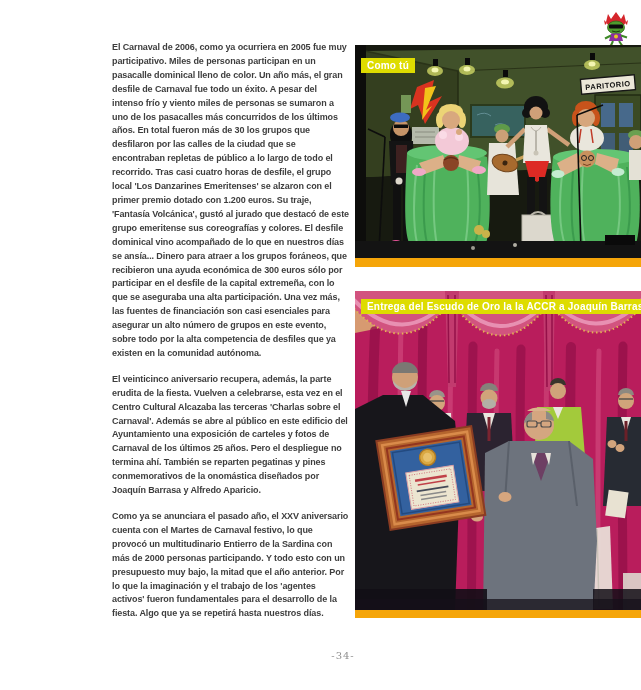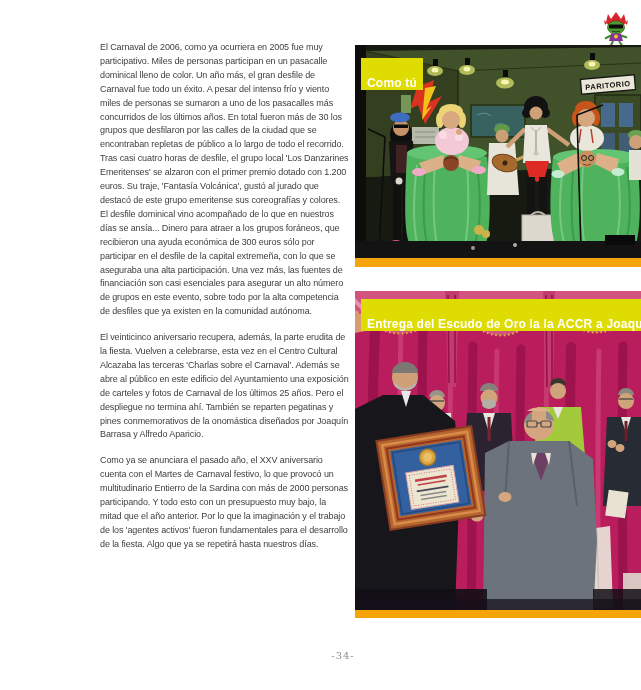--- a/index.html
+++ b/index.html
@@ -11,32 +11,32 @@
 
   
   .mascot{position:absolute;left:599px;top:11px;width:34px;height:36px;}
 
   
   .article{
     position:absolute;left:96px;top:41px;width:253px;
     color:#3e3e3e;font-size:9px;line-height:13.9px;letter-spacing:-0.1px;
     font-weight:400;text-align:left;
   }
-  .article p{margin:0 0 12px 4px;}
+  .article p{margin:0 0 12px 16px;font-weight:bold;}
 
   
   .photo{position:absolute;overflow:hidden;}
   .photo-top{left:355px;top:45px;width:286px;height:222px;}
   .photo-bottom{left:355px;top:291px;width:286px;height:327px;}
   .photo svg{display:block;}
 
   .caption{
     position:absolute;background:#dedc00;color:#ffffff;
-    font-size:12px;font-weight:bold;line-height:10px;
-    padding:20px 6px 2px 6px;white-space:nowrap;letter-spacing:0.2px;
+    font-size:10px;font-weight:bold;line-height:10px;
+    padding:3px 6px 2px 6px;white-space:nowrap;letter-spacing:0.2px;
   }
   .caption-top{left:6px;top:13px;}
   .caption-bottom{left:6px;top:8px;}
 
   
   .page-number{
     position:absolute;left:308px;top:650px;width:70px;text-align:center;
     font-family:"DejaVu Serif",serif;font-size:10px;color:#8f8f8f;
     letter-spacing:1px;
   }

